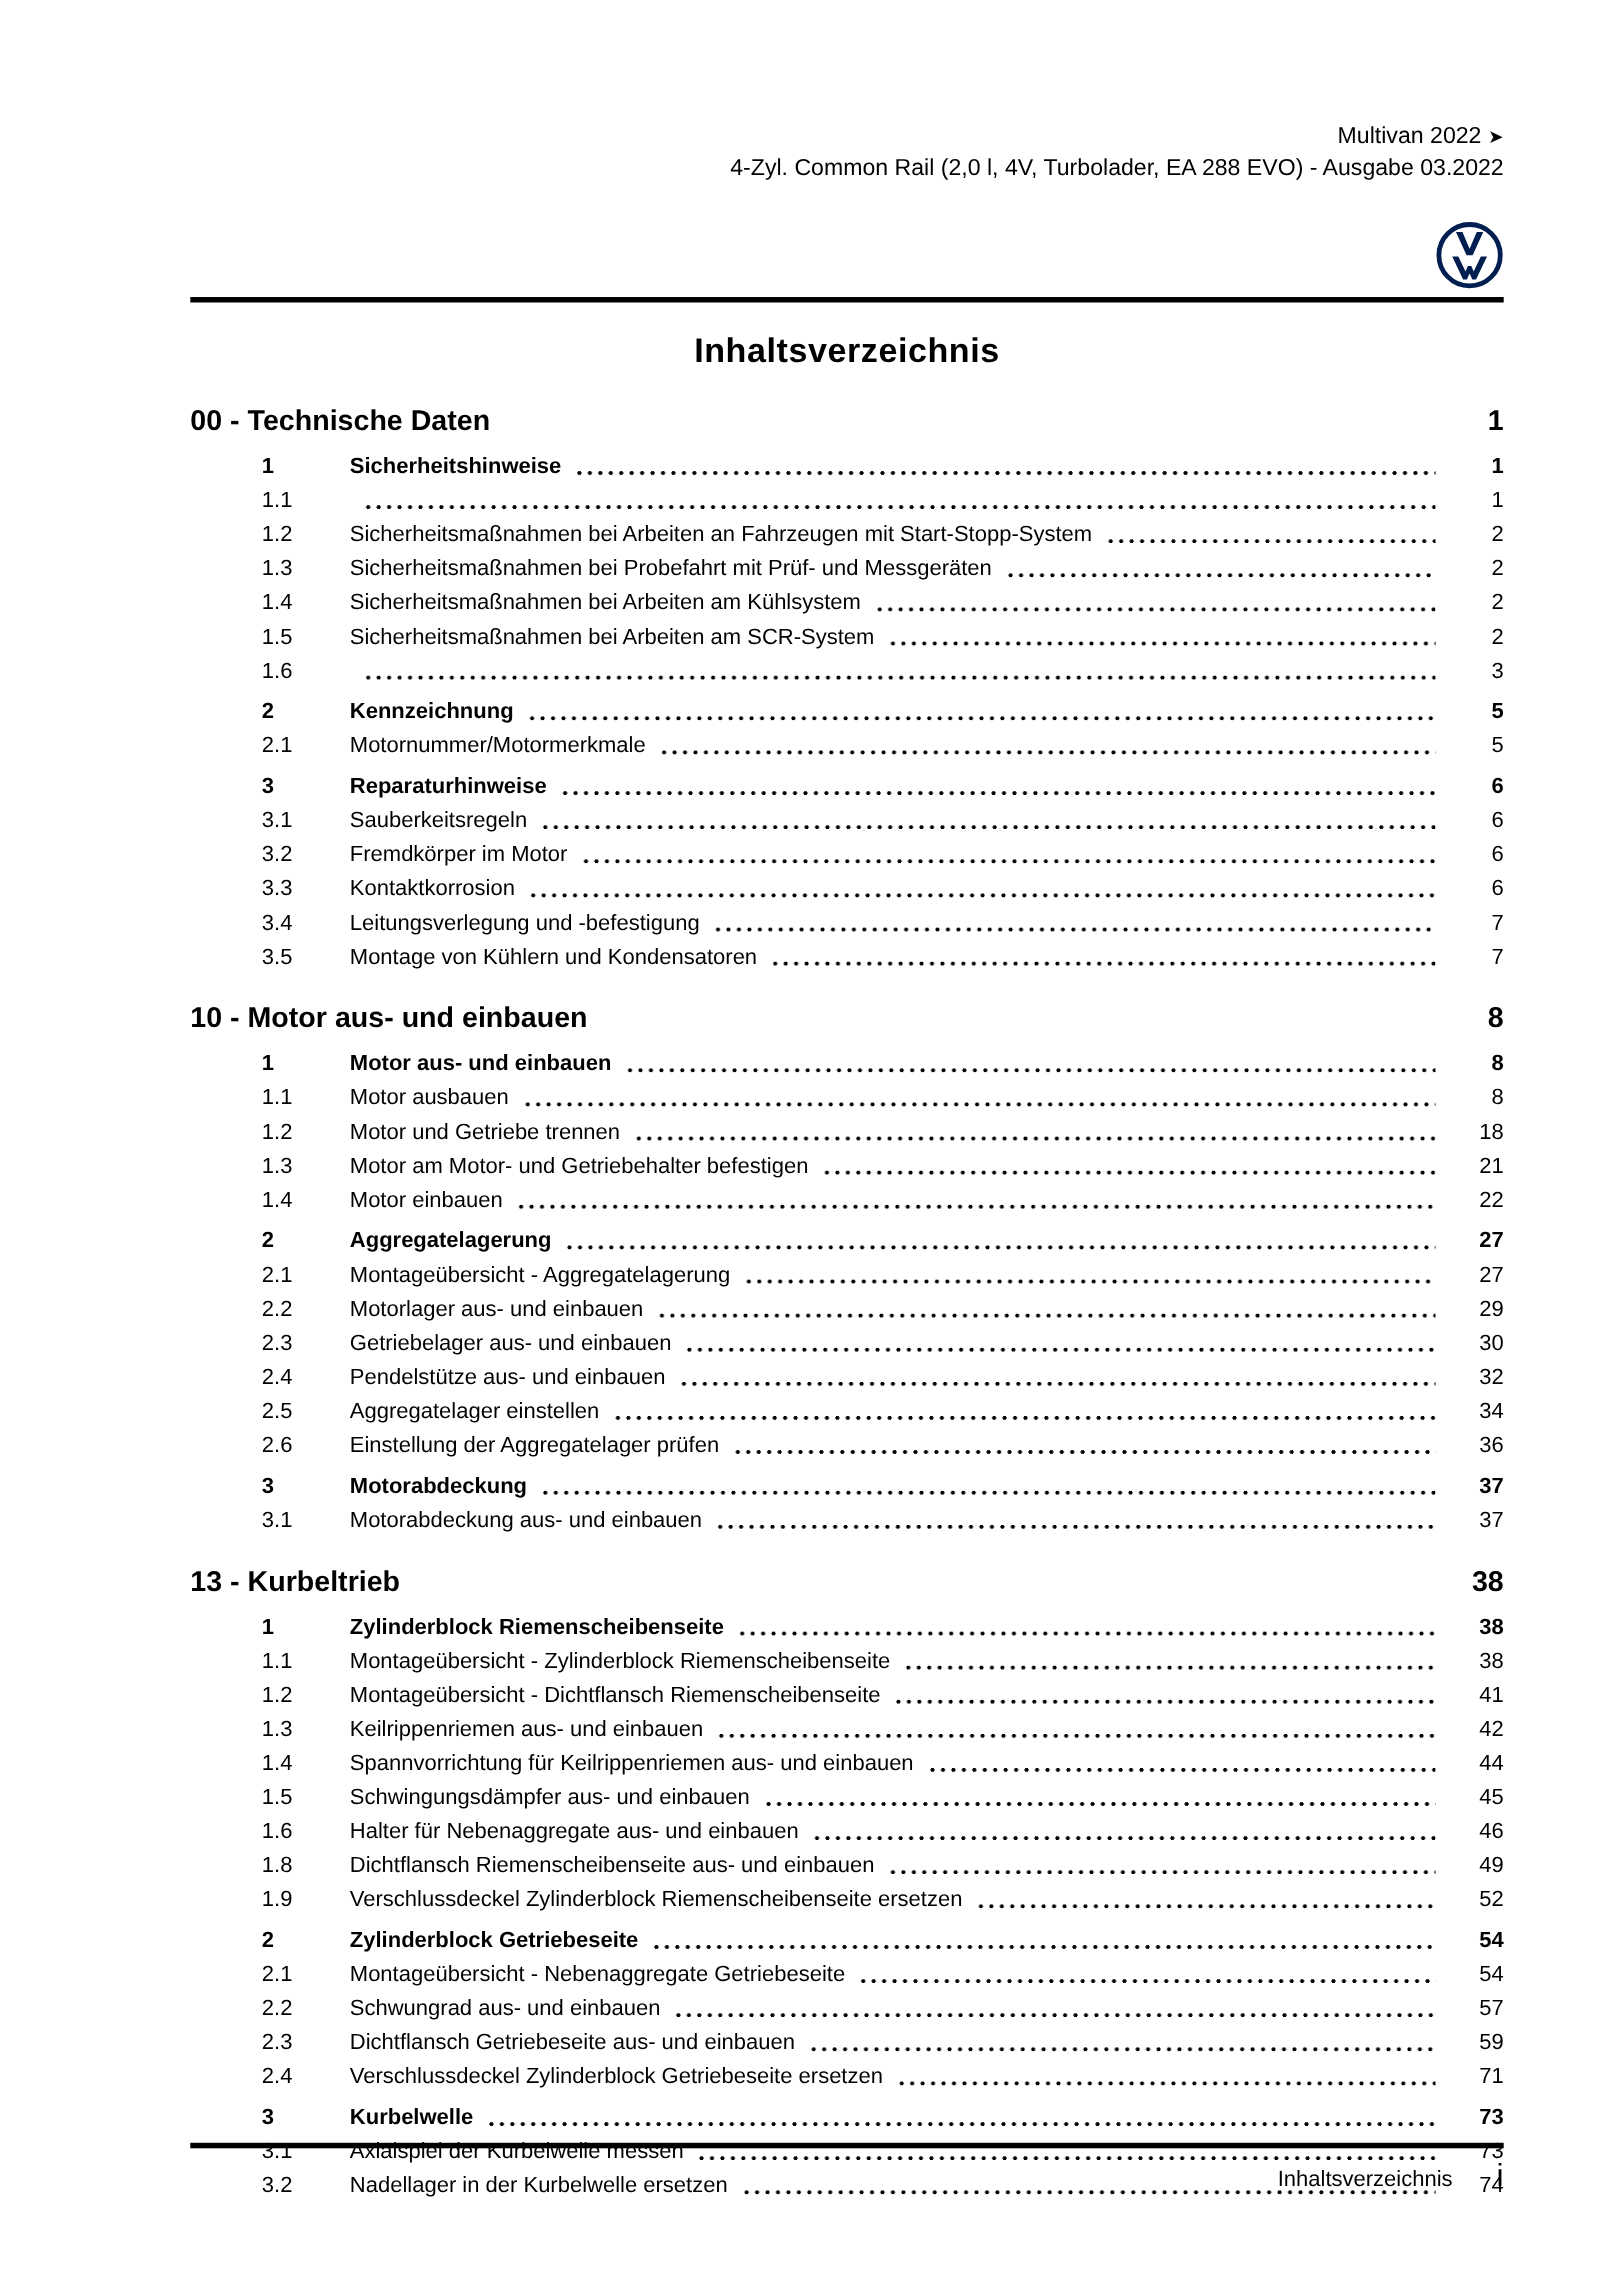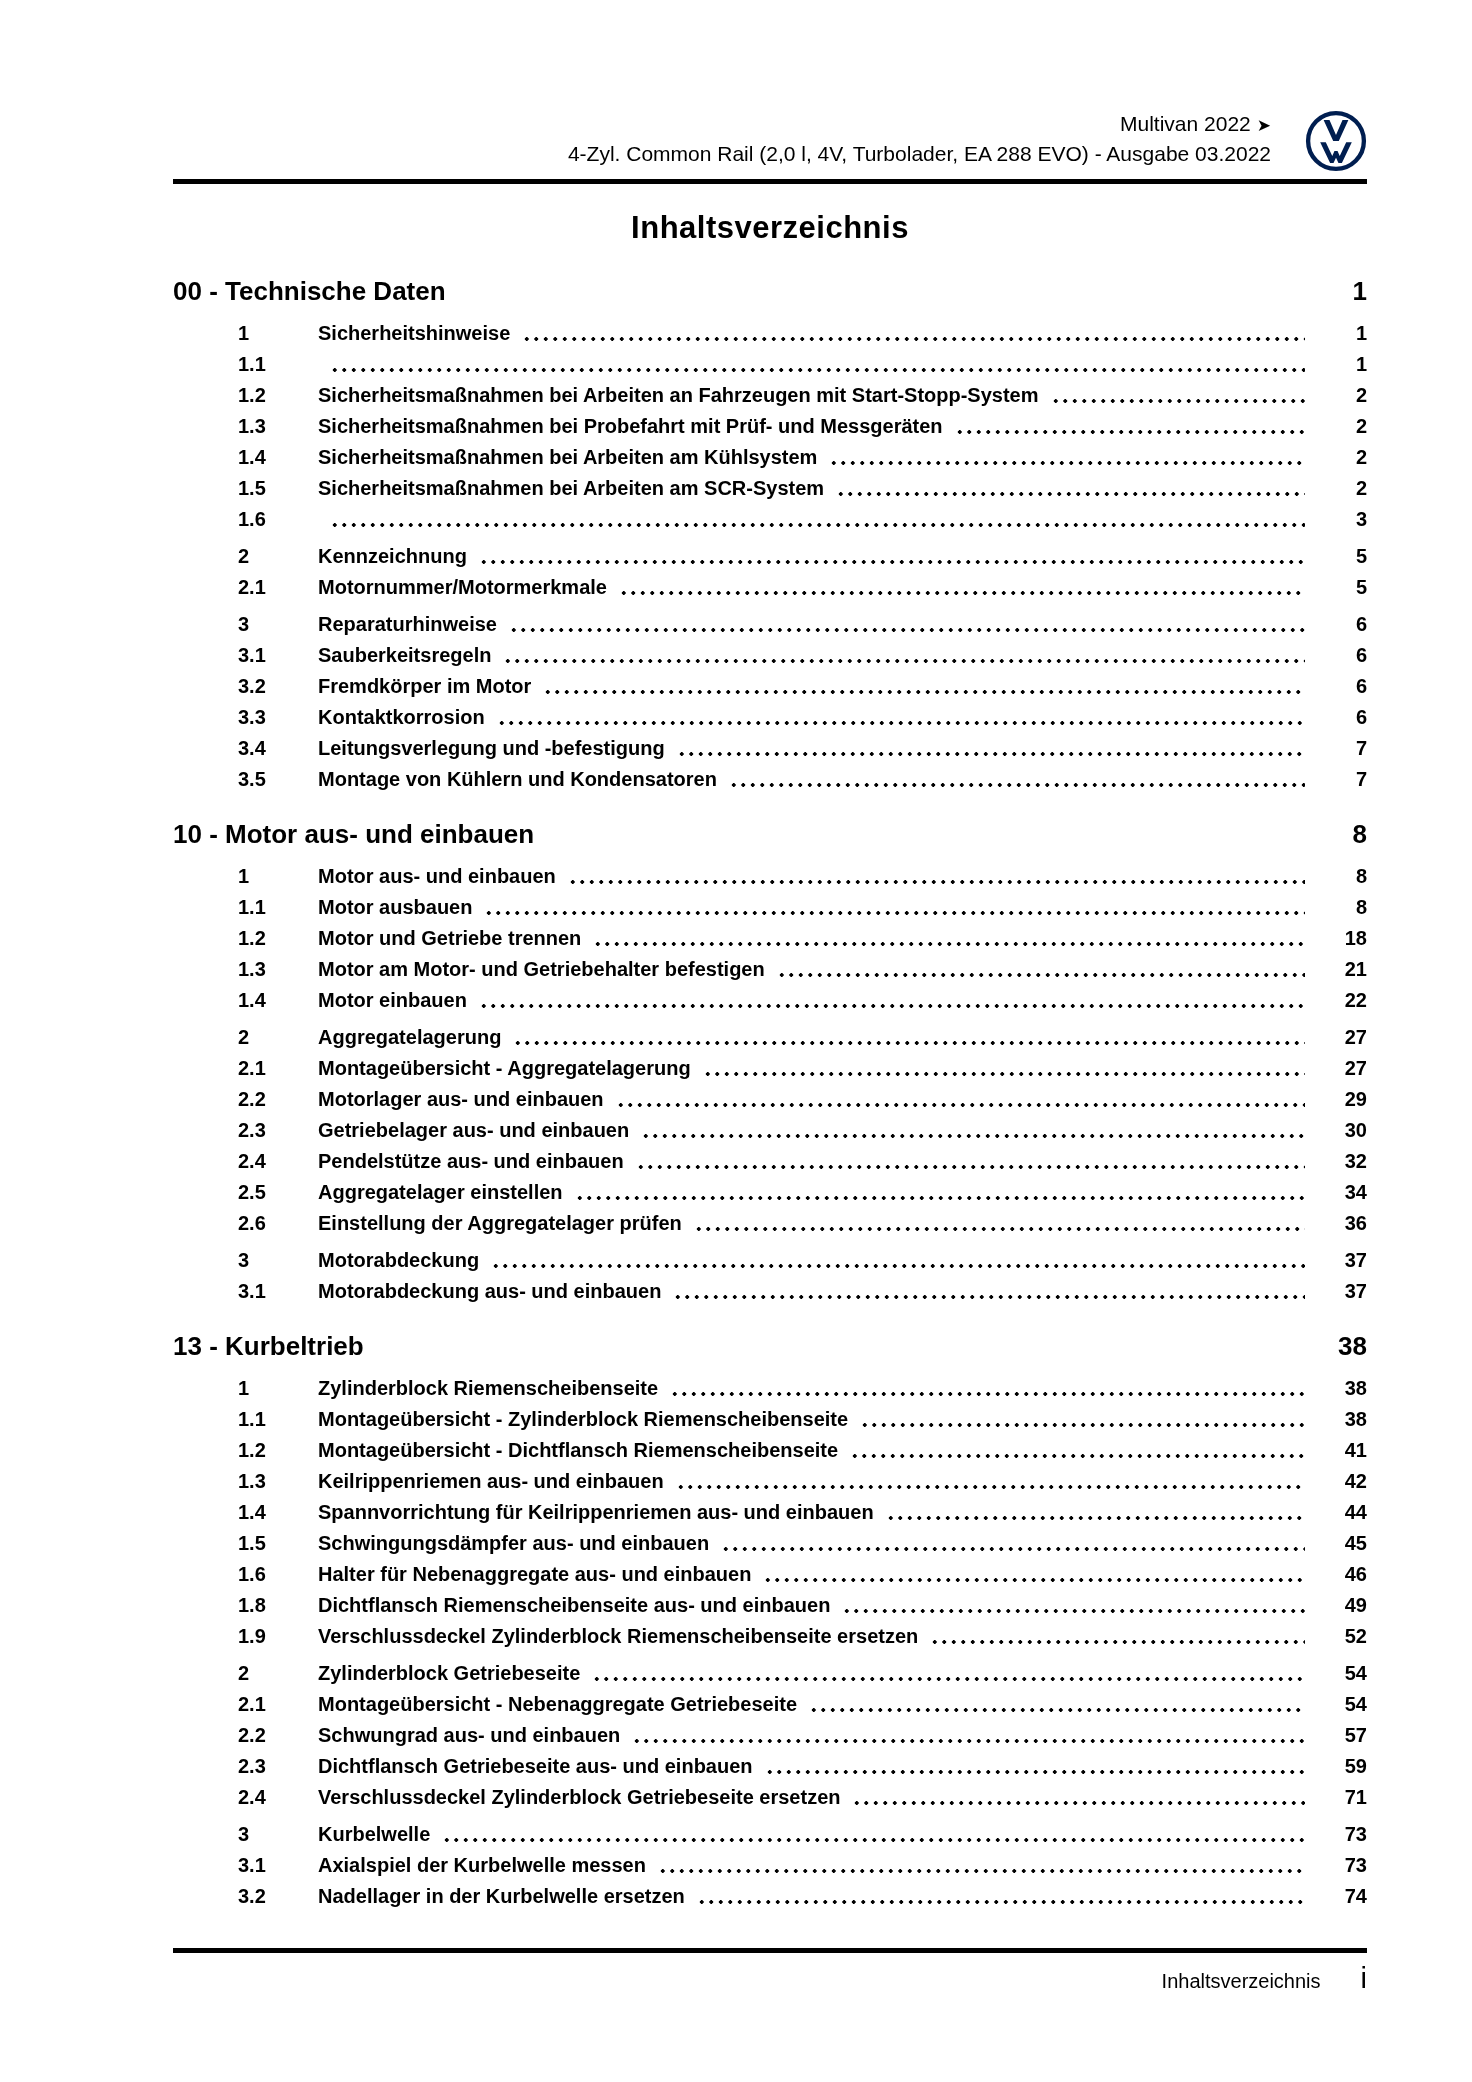--- a/index.html
+++ b/index.html
@@ -6,21 +6,21 @@
   .page {
     position:relative;
     width:1472px; height:2082px;
     background:#ffffff; color:#000;
     font-family:"Liberation Sans","DejaVu Sans",sans-serif;
     overflow:hidden;
   }
   .content { margin:0 105px 0 173px; padding-top:110px; }
 
   
-  .hdr { display:flex; justify-content:flex-end; align-items:flex-start; gap:34px; }
+  .hdr { display:flex; justify-content:flex-end; align-items:flex-end; gap:34px;flex-direction:column; }
   .hdr-text { text-align:right; font-size:21px; line-height:28px; white-space:nowrap; }
   .hdr-line1 { font-weight:400; }
   .hdr-arrow { font-size:17px; margin-left:6px; }
   .logo svg { display:block; }
 
   .rule { height:5px; background:#000; }
   .top-rule { margin-top:7px; }
 
   h1.title {
     margin:26px 0 0 0; text-align:center;
@@ -32,21 +32,21 @@
   .chapter { margin-top:18px; }
   .chapter:first-child { margin-top:0; }
   .chapter-row {
     display:flex; align-items:flex-end;
     font-size:26px; font-weight:700; line-height:42px; white-space:nowrap;
   }
   .ch-pg { width:50px; text-align:right; }
   .entries { padding-left:65px; }
   .entry {
     display:flex; align-items:stretch;
-    font-size:20px; font-weight:700; line-height:31px; white-space:nowrap;
+    font-size:20px; font-weight:400; line-height:31px; white-space:nowrap;
   }
   .entry.bold { font-weight:700; margin-top:6px; }
   .num { width:80px; flex:0 0 80px; }
   .lbl { flex:0 0 auto; }
   .pg { width:46px; flex:0 0 46px; text-align:right; }
 
   .dots {
     flex:1 1 auto; margin:0 16px 0 12px;
     background-image:radial-gradient(circle, #000 1.7px, transparent 1.9px);
     background-size:9.5px 9.5px;

